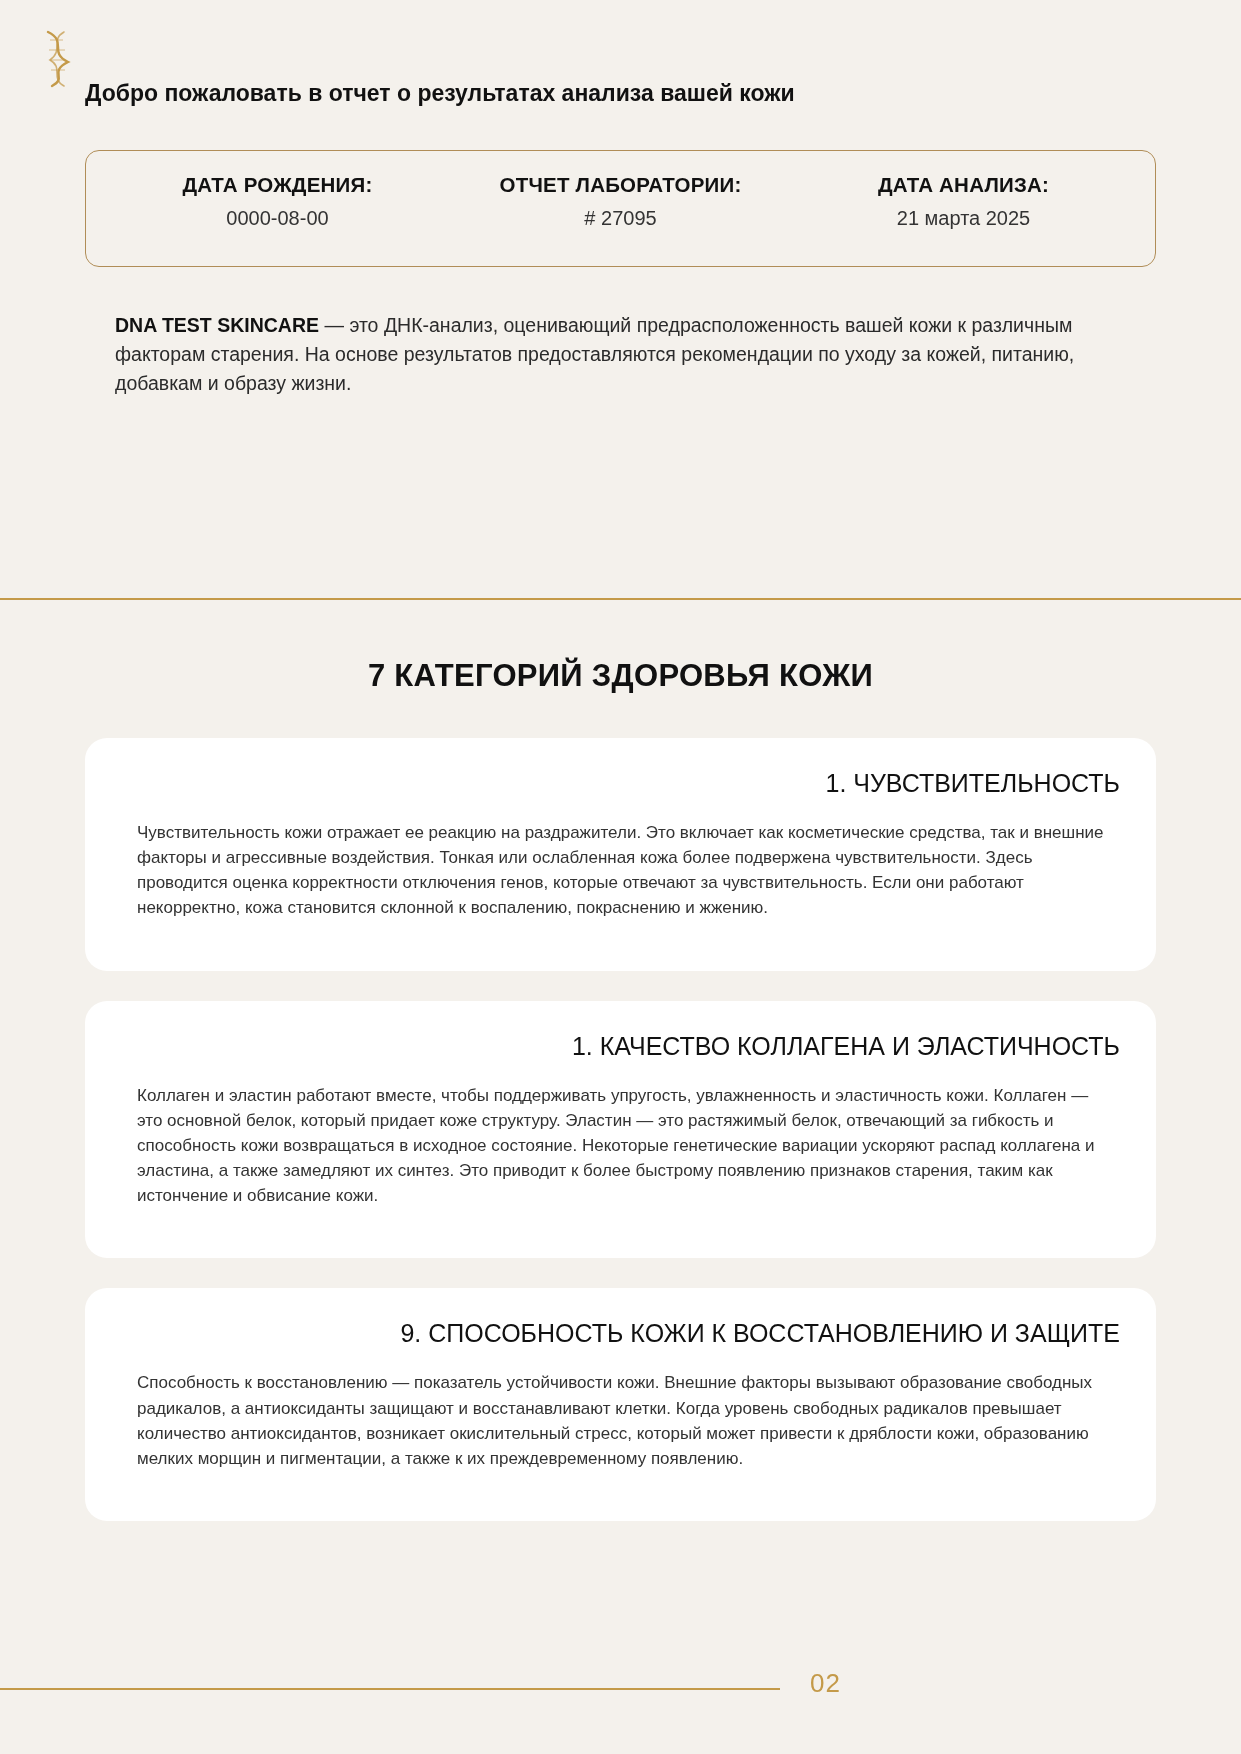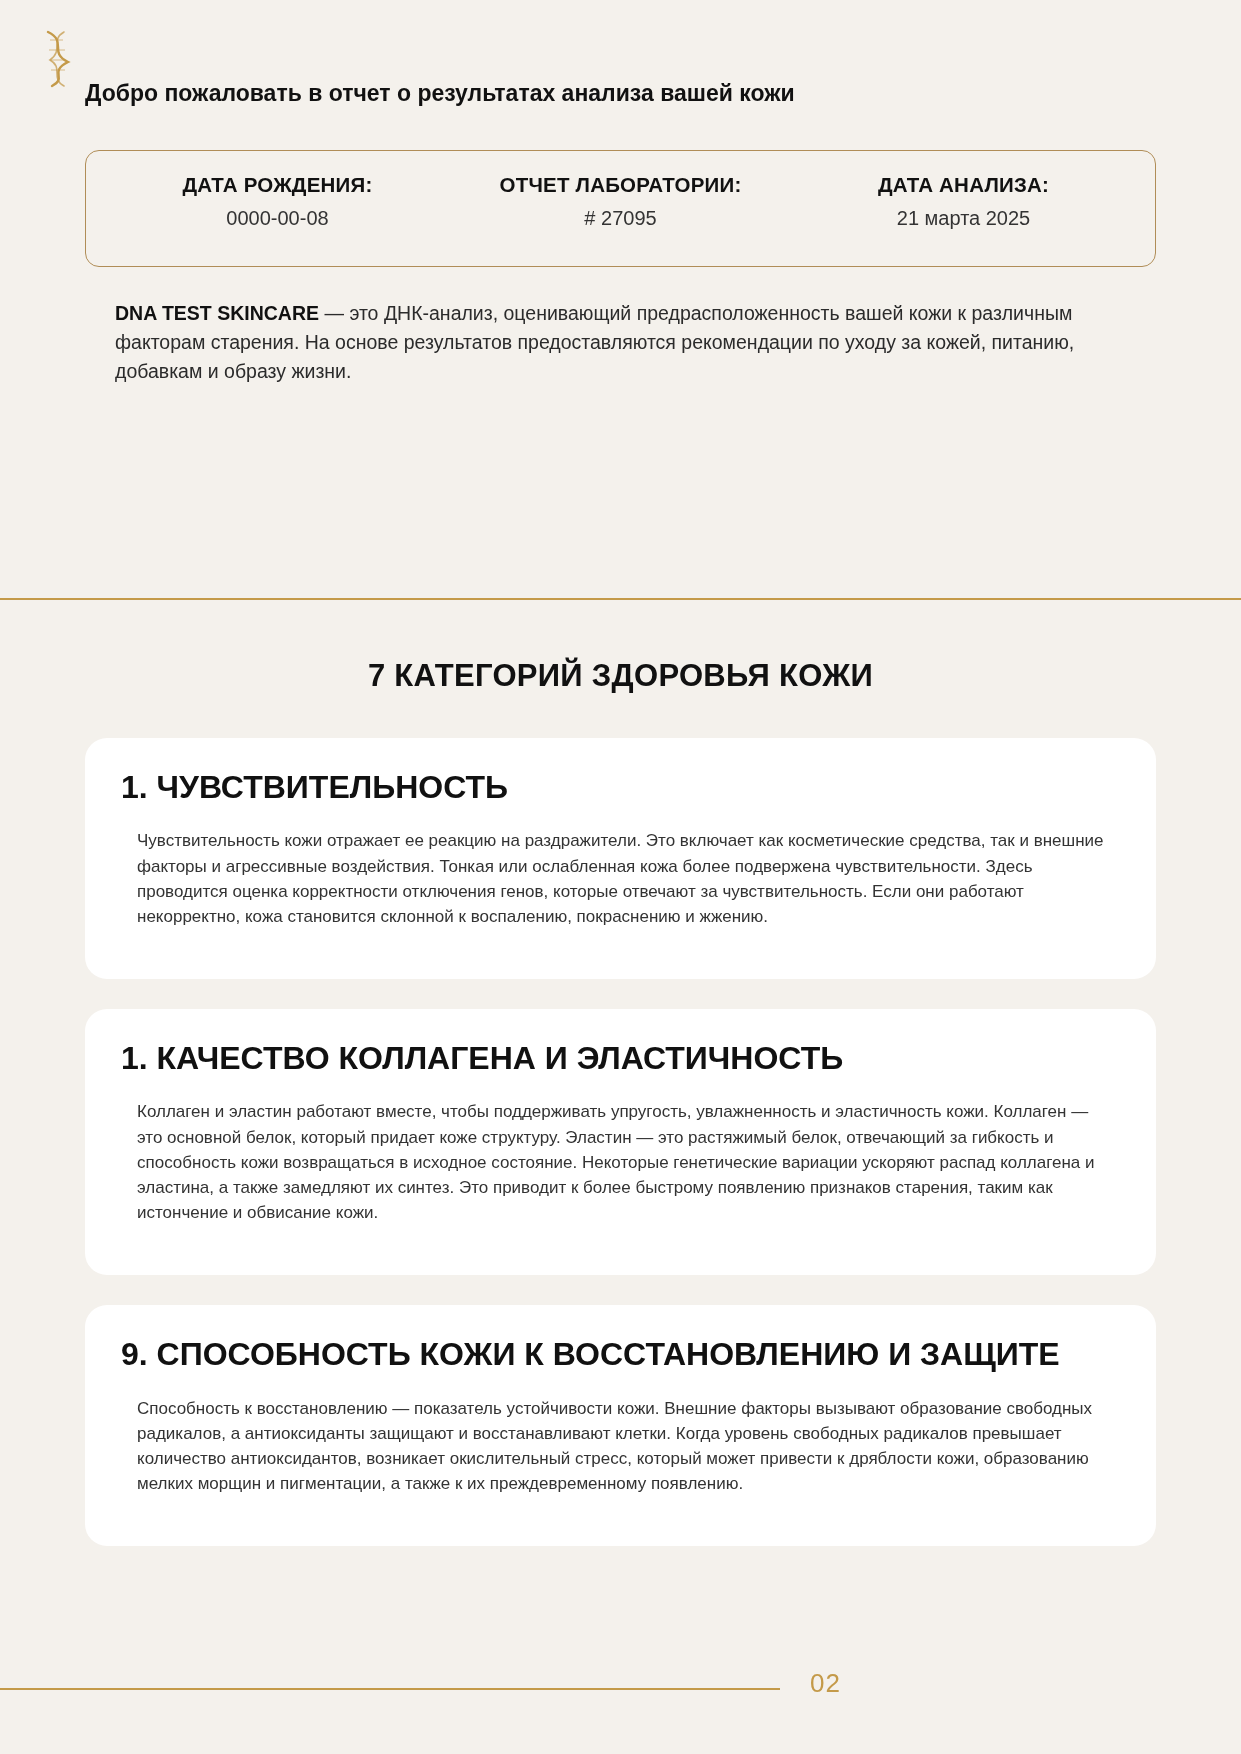--- a/index.html
+++ b/index.html
@@ -76,21 +76,21 @@
     display: block;
   }
   .info-value {
     font-size: 20px;
     color: #333333;
     display: block;
   }
 
   
   .intro {
-    margin-top: 32px;
+    margin-top: 44px;
     font-size: 19.5px;
     line-height: 1.48;
     color: #2b2b2b;
     padding-left: 30px;
     max-width: 1040px;
   }
   .intro b {
     font-weight: bold;
     color: #111111;
   }
@@ -121,25 +121,26 @@
   }
 
   .card {
     background: #ffffff;
     border-radius: 22px;
     padding: 30px 36px 34px 36px;
     margin-bottom: 30px;
     box-sizing: border-box;
   }
   .card-title {
-    font-size: 32px;
-    font-weight: bold;
+    font-size: 25px;
+    font-weight: normal;
     line-height: 1.2;
     margin: 0 0 22px 0;
     color: #111111;
+    text-align: right;
   }
   .card-body {
     font-size: 17px;
     line-height: 1.48;
     color: #333333;
     margin: 16px;
   }
 
   
   .footer {
@@ -177,21 +178,21 @@
       <path d="M26 2 C12 10, 26 20, 12 30 C26 38, 12 48, 26 56" stroke="#c49a49" stroke-width="1.6" fill="none" stroke-linecap="round" opacity="0.75"></path>
       <path d="M12 10 L25 10 M11 20 L27 20 M12 30 L26 30 M13 40 L27 40" stroke="#c49a49" stroke-width="1.2" opacity="0.6"></path>
     </svg>
   </span>
 
   <h2 class="hero-sub">Добро пожаловать в отчет о результатах анализа вашей кожи</h2>
 
   <div class="info-card">
     <div class="info-col">
       <span class="info-label">ДАТА РОЖДЕНИЯ:</span>
-      <span class="info-value">0000-00-08</span>
+      <span class="info-value">0000-08-00</span>
     </div>
     <div class="info-col">
       <span class="info-label">ОТЧЕТ ЛАБОРАТОРИИ:</span>
       <span class="info-value"># 27095</span>
     </div>
     <div class="info-col">
       <span class="info-label">ДАТА АНАЛИЗА:</span>
       <span class="info-value">21 марта 2025</span>
     </div>
   </div>

